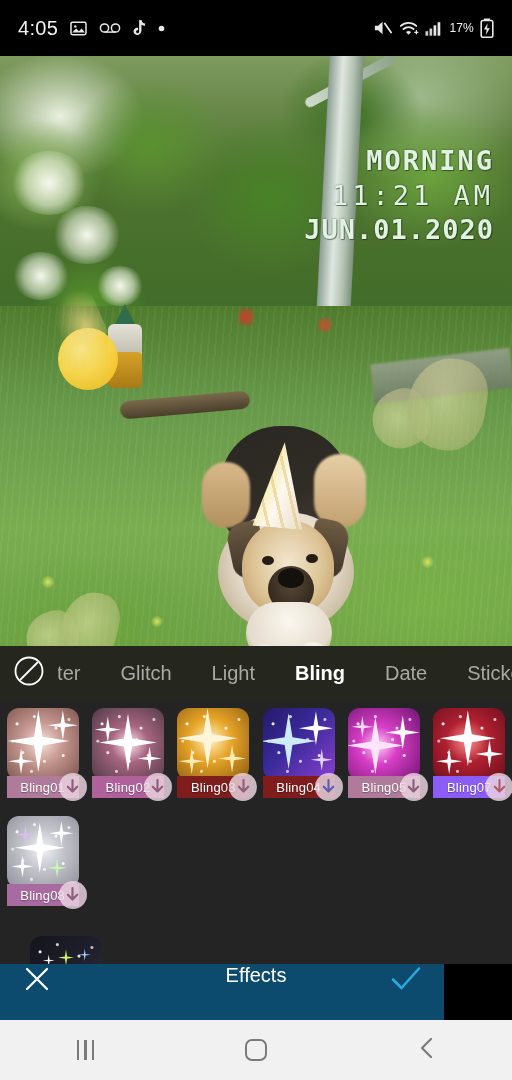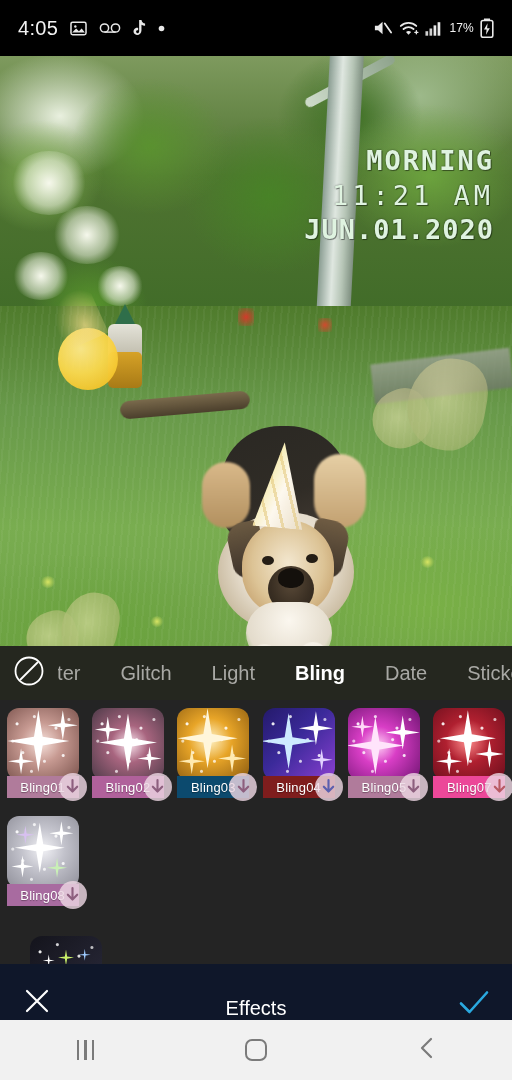--- a/index.html
+++ b/index.html
@@ -235,22 +235,22 @@
       radial-gradient(circle at 78% 66%, rgba(255,255,255,.85) 0 1px, rgba(255,255,255,0) 2px),
       radial-gradient(circle at 34% 88%, rgba(255,255,255,.7) 0 1px, rgba(255,255,255,0) 2px),
       radial-gradient(circle at 62% 44%, rgba(255,255,255,.8) 0 1px, rgba(255,255,255,0) 2px),
       radial-gradient(circle at 8% 46%, rgba(255,255,255,.65) 0 1px, rgba(255,255,255,0) 2px);
   }
   .row3 { position:absolute; left:0; top:236px; width:512px; height:28px; overflow:hidden; }
   .row3 .cell { position:absolute; left:30px; top:0; }
 
   
   .actionbar {
-    position:absolute; left:0; top:964px; width:512px; height:56px;
-    background:#0f172a; display:flex; align-items:flex-end; padding:0 22px;
+    position:absolute; left:0; top:964px; width:444px; height:56px;
+    background:#0c4a6e; display:flex; align-items:flex-start; padding:0 22px;
   }
   .ab-title {
     position:absolute; left:0; width:512px; text-align:center;
     font-size:20px; color:#fff;
   }
   .ab-right { margin-left:auto; }
 
   
   .navbar {
     position:absolute; left:0; top:1020px; width:512px; height:60px;
@@ -440,21 +440,21 @@
         </div>
       </div>
 
       <div class="cell">
         <div class="thumb" style="background:radial-gradient(circle at 46% 44%, #fff3c8 0%, #e8a528 38%, #8a5a10 100%);">
           <div class="dots"></div>
           <span class="star" style="left:42%; top:42%; width:60px; height:60px; background:#fff6da;"></span>
           <span class="star" style="left:76%; top:70%; width:28px; height:28px; background:#ffeab0;"></span>
           <span class="star" style="left:20%; top:74%; width:26px; height:26px; background:#ffeab0;"></span>
         </div>
-        <div class="label" style="background:#0c4a6e;">Bling03</div>
+        <div class="label" style="background:#7f1d1d;">Bling03</div>
         <div class="dl">
           <svg width="15" height="17" viewBox="0 0 14 16">
               <path d="M7 1v10M2.6 7.2L7 11.8l4.4-4.6" fill="none" stroke="#8d5f7e" stroke-width="2" stroke-linecap="round" stroke-linejoin="round"></path>
             </svg>
         </div>
       </div>
 
       <div class="cell">
         <div class="thumb" style="background:linear-gradient(135deg, #241a6b 0%, #3b2a9a 45%, #8a3fd0 100%);">
           <div class="dots"></div>
@@ -486,21 +486,21 @@
       </div>
 
 
       <div class="cell">
         <div class="thumb" style="background:radial-gradient(circle at 48% 46%, #ff8f8f 0%, #b02030 40%, #6b0e1c 100%);">
           <div class="dots"></div>
           <span class="star" style="left:48%; top:42%; width:56px; height:56px;"></span>
           <span class="star" style="left:78%; top:64%; width:28px; height:28px;"></span>
           <span class="star" style="left:22%; top:74%; width:26px; height:26px;"></span>
         </div>
-        <div class="label" style="background:#ec4899;">Bling07</div>
+        <div class="label" style="background:#8b5cf6;">Bling07</div>
         <div class="dl">
           <svg width="15" height="17" viewBox="0 0 14 16">
               <path d="M7 1v10M2.6 7.2L7 11.8l4.4-4.6" fill="none" stroke="#b85a64" stroke-width="2" stroke-linecap="round" stroke-linejoin="round"></path>
             </svg>
         </div>
       </div>
 
       <div class="cell">
         <div class="thumb" style="background:radial-gradient(circle at 50% 46%, #f2f2f6 0%, #c3c3cc 40%, #8f8f99 100%);">
           <div class="dots"></div>

